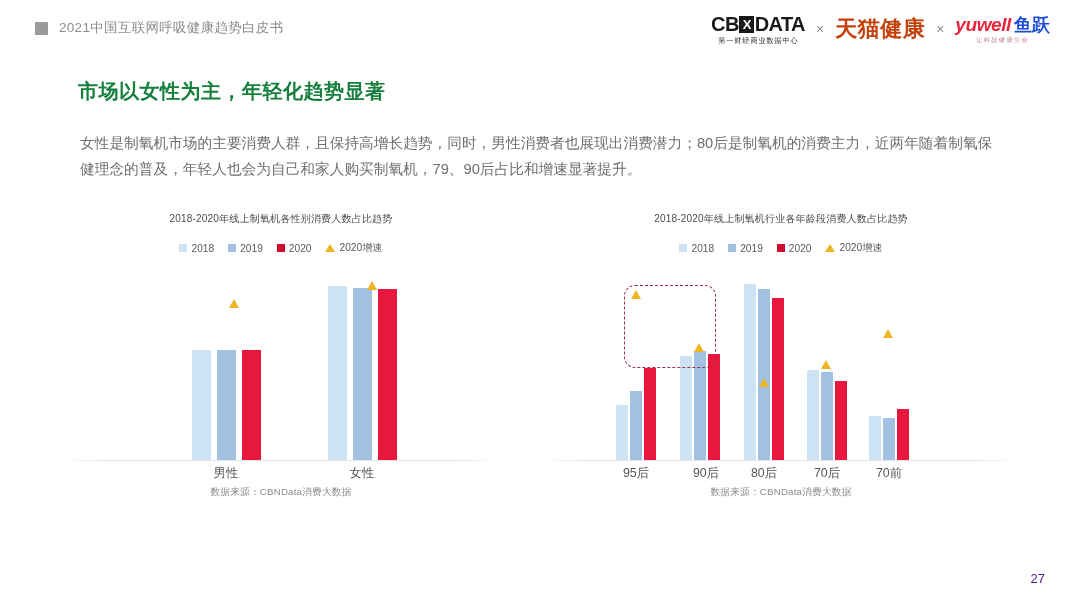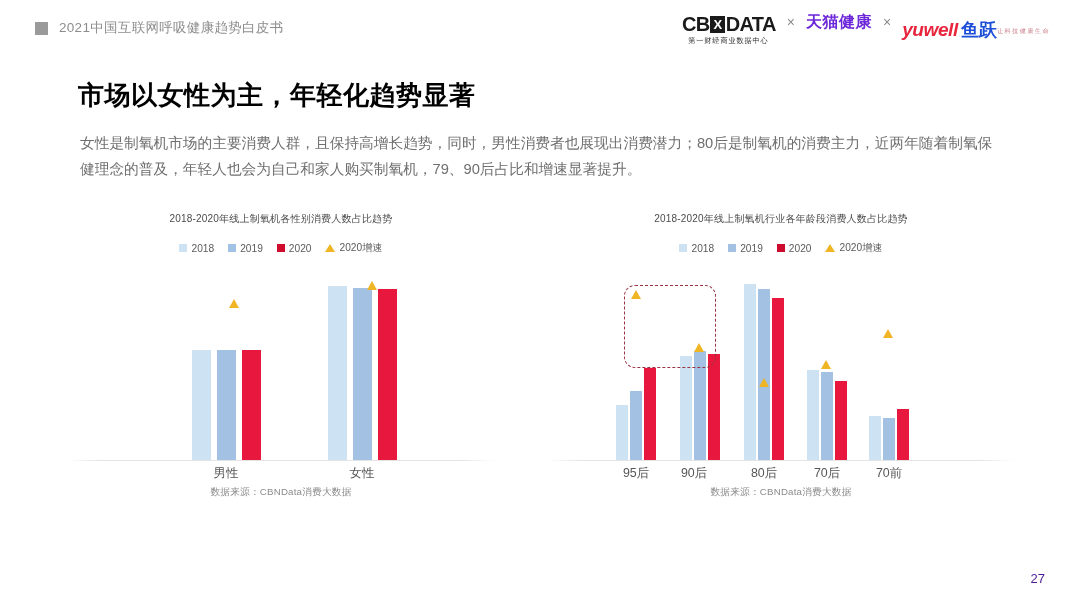--- a/index.html
+++ b/index.html
@@ -12,36 +12,36 @@
     overflow:hidden;
     -webkit-font-smoothing:antialiased;
   }
   .slide{position:absolute;inset:0;}
 
   
   .hdr{position:absolute;left:35px;top:19px;display:flex;align-items:center;gap:11px;}
   .hdr-sq{width:13px;height:13px;background:#9a9a9a;display:block;}
   .hdr-txt{font-size:13.5px;color:#8d8d8d;letter-spacing:.3px;white-space:nowrap;}
 
-  .logos{position:absolute;right:30px;top:14px;display:flex;gap:11px;}
+  .logos{position:absolute;right:30px;top:14px;display:flex;align-items:center;gap:11px;}
   .logo-cbn{display:flex;flex-direction:column;align-items:center;line-height:1;}
   .cbn-main{font-size:20px;font-weight:bold;color:#1a1a1a;letter-spacing:-.6px;display:flex;align-items:center;}
   .cbn-x{display:inline-block;width:15px;height:17px;background:#1a1a1a;color:#fff;font-size:13px;
          text-align:center;line-height:17px;margin:0 .5px;font-weight:bold;}
   .cbn-sub{font-size:7.4px;color:#2a2a2a;letter-spacing:.9px;margin-top:3px;transform:scaleX(.97);}
   .xsep{font-size:14px;color:#8a8a8a;font-weight:300;}
-  .logo-tm{font-size:16px;font-weight:bold;color:#6d28d9;letter-spacing:.5px;line-height:1;}
-  .logo-yw{display:flex;flex-direction:row;align-items:center;line-height:1;}
+  .logo-tm{font-size:22px;font-weight:bold;color:#c2410c;letter-spacing:.5px;line-height:1;}
+  .logo-yw{display:flex;flex-direction:column;align-items:center;line-height:1;}
   .yw-main{display:flex;align-items:baseline;gap:3px;}
   .yw-en{font-size:19px;font-weight:bold;font-style:italic;color:#e8253c;letter-spacing:-.4px;}
   .yw-cn{font-size:18px;font-weight:bold;color:#1d4ed8;}
   .yw-sub{font-size:6.2px;color:#c9808a;letter-spacing:1.4px;margin-top:3px;}
 
   
-  .title{position:absolute;left:78px;top:78px;font-size:26px;font-weight:bold;color:#000000;letter-spacing:.5px;}
+  .title{position:absolute;left:78px;top:78px;font-size:20px;font-weight:bold;color:#15803d;letter-spacing:.5px;}
   .lead{position:absolute;left:80px;top:130px;width:925px;font-size:14.7px;line-height:26px;color:#6f6f6f;}
 
   
   .chart{position:absolute;top:212px;}
   .chart.left{left:66px;width:430px;}
   .chart.right{left:546px;width:470px;}
   .ch-title{text-align:center;font-size:10px;color:#4b4b4b;letter-spacing:.2px;}
   .ch-legend{display:flex;justify-content:center;align-items:center;gap:14px;margin-top:15px;}
   .lg{display:flex;align-items:center;gap:4px;font-size:10.2px;color:#5a5a5a;white-space:nowrap;}
   .lg-sw{width:8px;height:8px;display:block;}
@@ -158,21 +158,21 @@
       <div class="axis"></div>
     <div class="bar" style="left: 69.75px; width: 12.5px; height: 54.56px; background: rgb(205, 226, 242);"></div>
         <div class="bar" style="left: 83.75px; width: 12.5px; height: 68.64px; background: rgb(163, 193, 226);"></div>
         <div class="bar" style="left: 97.75px; width: 12.5px; height: 91.52px; background: rgb(232, 23, 61);"></div>
         <div class="tri" style="left: 84.5px; bottom: 161.92px; border-bottom-color: rgb(239, 181, 36);"></div>
         <div class="cat" style="left: 90px;">95后</div>
         <div class="bar" style="left: 133.75px; width: 12.5px; height: 103.84px; background: rgb(205, 226, 242);"></div>
         <div class="bar" style="left: 147.75px; width: 12.5px; height: 109.12px; background: rgb(163, 193, 226);"></div>
         <div class="bar" style="left: 161.75px; width: 12.5px; height: 105.6px; background: rgb(232, 23, 61);"></div>
         <div class="tri" style="left: 147.5px; bottom: 109.12px; border-bottom-color: rgb(239, 181, 36);"></div>
-        <div class="cat" style="left: 148px;">90后</div>
+        <div class="cat" style="left: 160px;">90后</div>
         <div class="bar" style="left: 197.75px; width: 12.5px; height: 176px; background: rgb(205, 226, 242);"></div>
         <div class="bar" style="left: 211.75px; width: 12.5px; height: 170.72px; background: rgb(163, 193, 226);"></div>
         <div class="bar" style="left: 225.75px; width: 12.5px; height: 161.92px; background: rgb(232, 23, 61);"></div>
         <div class="tri" style="left: 212.5px; bottom: 73.92px; border-bottom-color: rgb(239, 181, 36);"></div>
         <div class="cat" style="left: 218px;">80后</div>
         <div class="bar" style="left: 260.75px; width: 12.5px; height: 89.76px; background: rgb(205, 226, 242);"></div>
         <div class="bar" style="left: 274.75px; width: 12.5px; height: 88px; background: rgb(163, 193, 226);"></div>
         <div class="bar" style="left: 288.75px; width: 12.5px; height: 79.2px; background: rgb(232, 23, 61);"></div>
         <div class="tri" style="left: 274.5px; bottom: 91.52px; border-bottom-color: rgb(239, 181, 36);"></div>
         <div class="cat" style="left: 281px;">70后</div>

